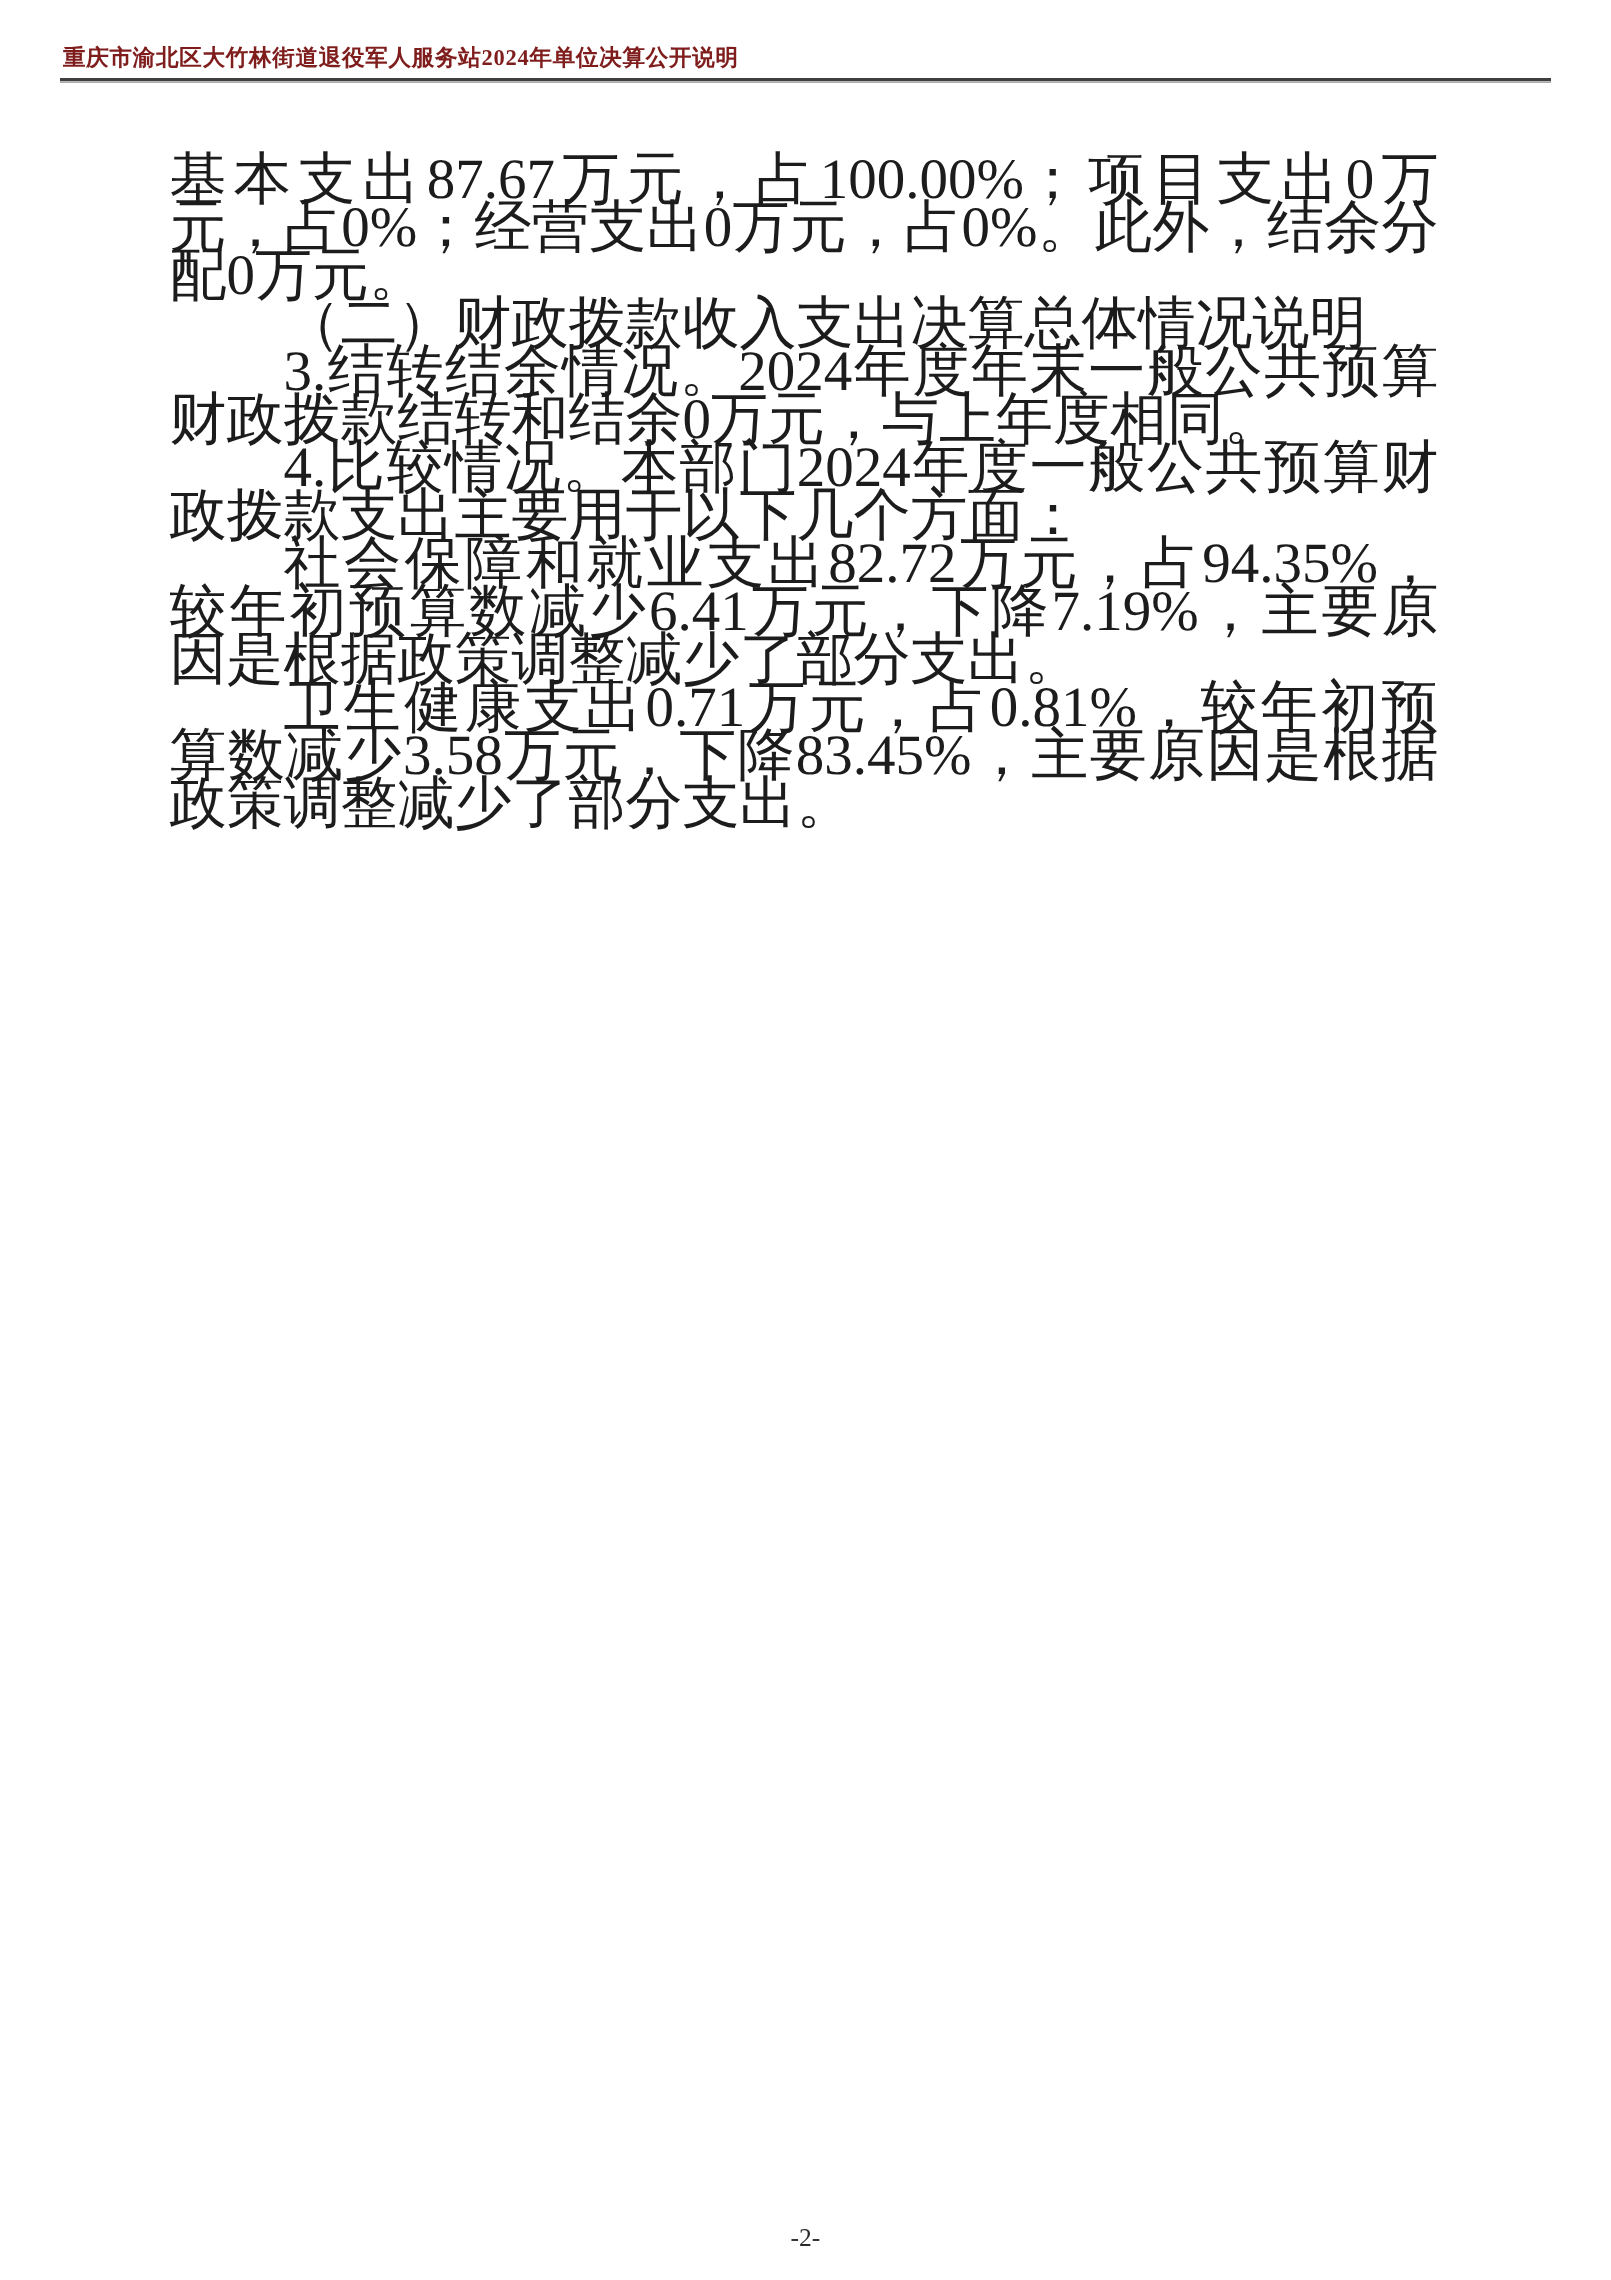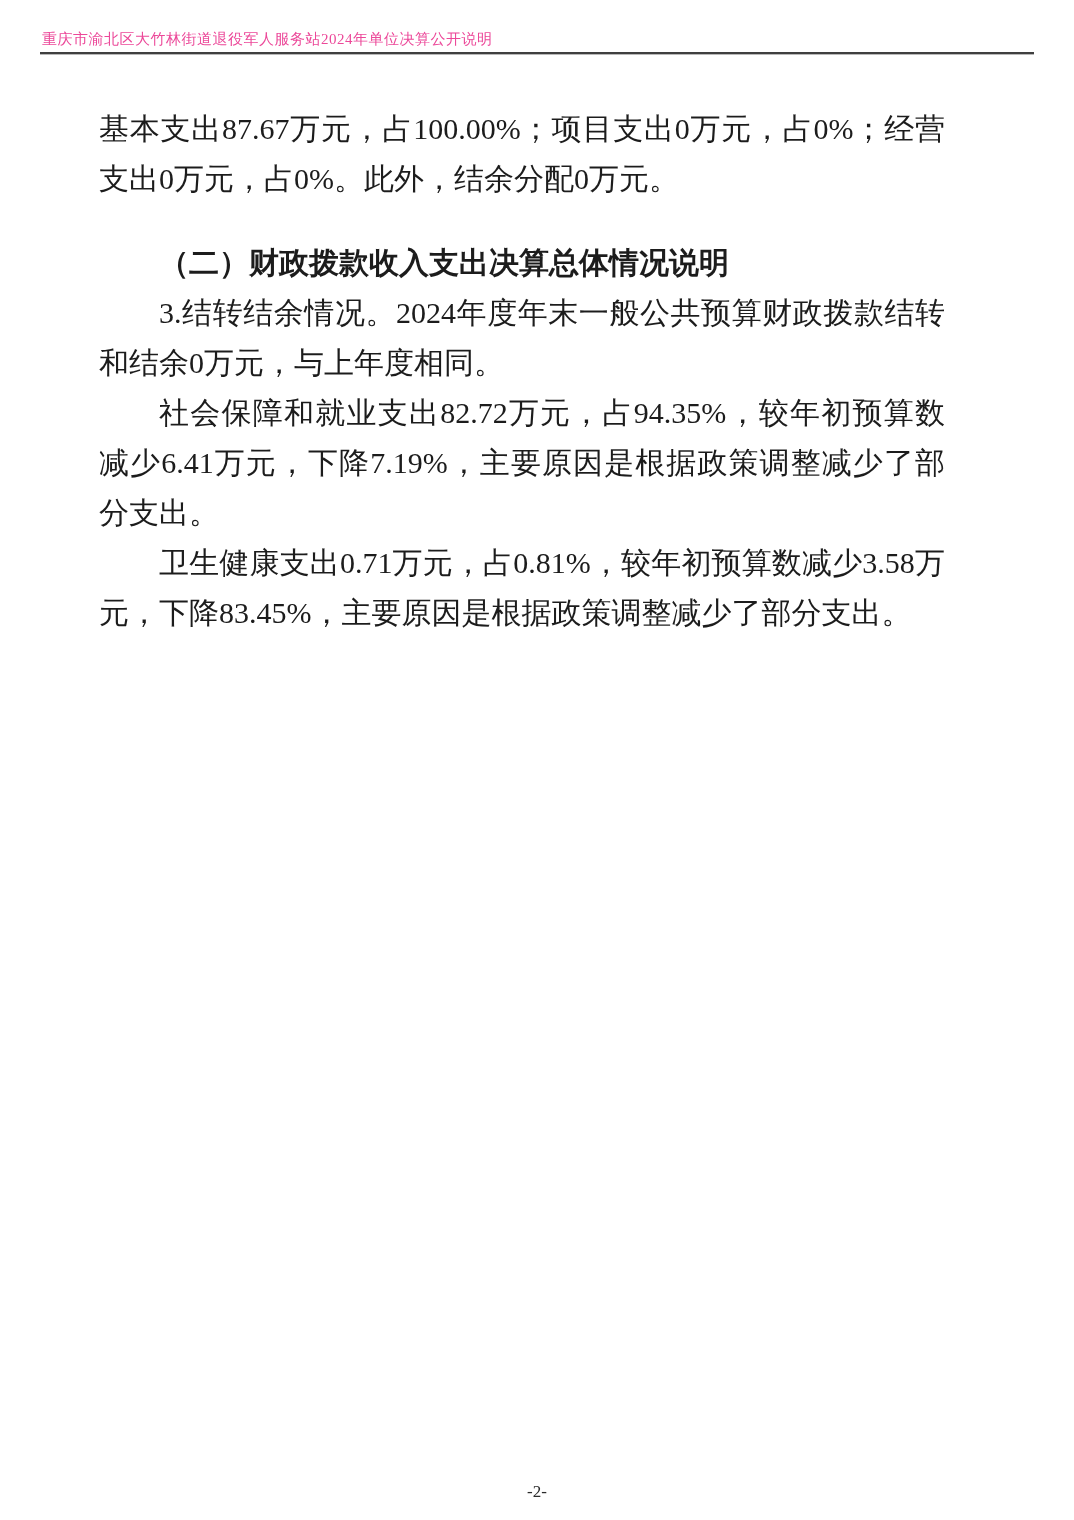--- a/index.html
+++ b/index.html
@@ -23,52 +23,51 @@
   .header {
     position: absolute;
     top: 0;
     left: 40px;
     right: 40px;
   }
   .header-title {
     padding: 30px 0 0 2px;
     font-size: 15px;
     line-height: 18px;
-    font-weight: normal;
+    font-weight: bold;
     letter-spacing: 0.5px;
-    color: #ec4899;
+    color: #7f1d1d;
     white-space: nowrap;
   }
   .header-rule {
     margin-top: 4px;
     height: 2px;
     background: #3f3f3f;
     border-bottom: 1px solid #b8b8b8;
   }
   
   .doc-body {
     position: absolute;
     top: 104px;
-    left: 99px;
+    left: 113px;
     width: 846px;
-    font-size: 30px;
-    line-height: 50px;
+    font-size: 38px;
+    line-height: 32px;
     text-align: justify;
     text-justify: inter-ideograph;
   }
   .para {
     margin: 0;
     text-indent: 2em;
   }
   .para.continuation {
     text-indent: 0;
   }
   .para.heading {
-    font-weight: bold;
-    margin-top: 34px;
+    font-weight: normal;
   }
   
   .footer {
     position: absolute;
     bottom: 18px;
     left: 0;
     right: 0;
     text-align: center;
     font-size: 17px;
     line-height: 20px;
@@ -82,20 +81,21 @@
 
   <div class="header">
     <div class="header-title">重庆市渝北区大竹林街道退役军人服务站2024年单位决算公开说明</div>
     <div class="header-rule"></div>
   </div>
 
   <div class="doc-body" id="doc-body">
       <p class="para continuation">基本支出87.67万元，占100.00%；项目支出0万元，占0%；经营支出0万元，占0%。此外，结余分配0万元。</p>
       <p class="para heading">（二）财政拨款收入支出决算总体情况说明</p>
       <p class="para body">3.结转结余情况。2024年度年末一般公共预算财政拨款结转和结余0万元，与上年度相同。</p>
+      <p class="para body">4.比较情况。本部门2024年度一般公共预算财政拨款支出主要用于以下几个方面：</p>
       <p class="para body">社会保障和就业支出82.72万元，占94.35%，较年初预算数减少6.41万元，下降7.19%，主要原因是根据政策调整减少了部分支出。</p>
       <p class="para body">卫生健康支出0.71万元，占0.81%，较年初预算数减少3.58万元，下降83.45%，主要原因是根据政策调整减少了部分支出。</p>
     </div>
 
   <div class="footer">
     <span>-2-</span>
   </div>
 
 </div>
 

